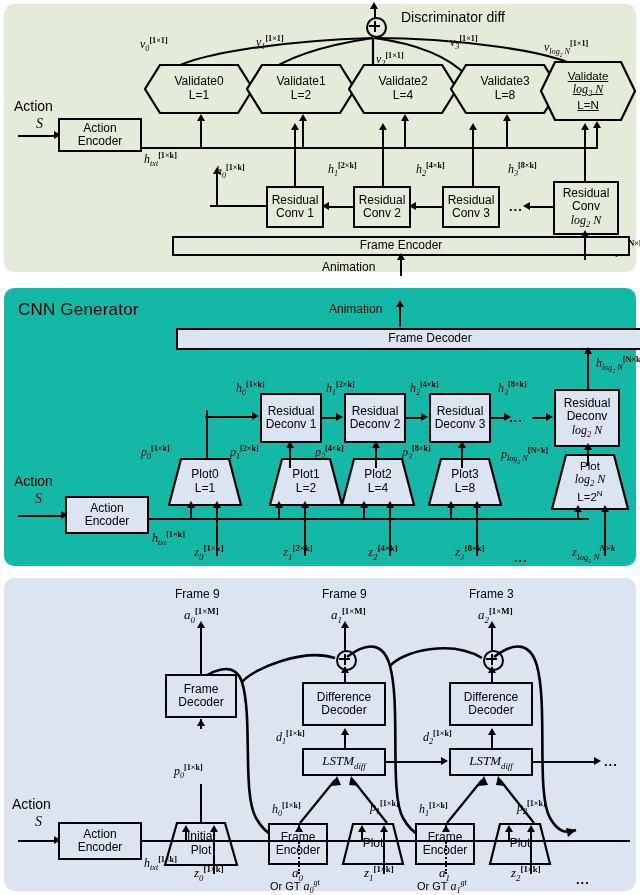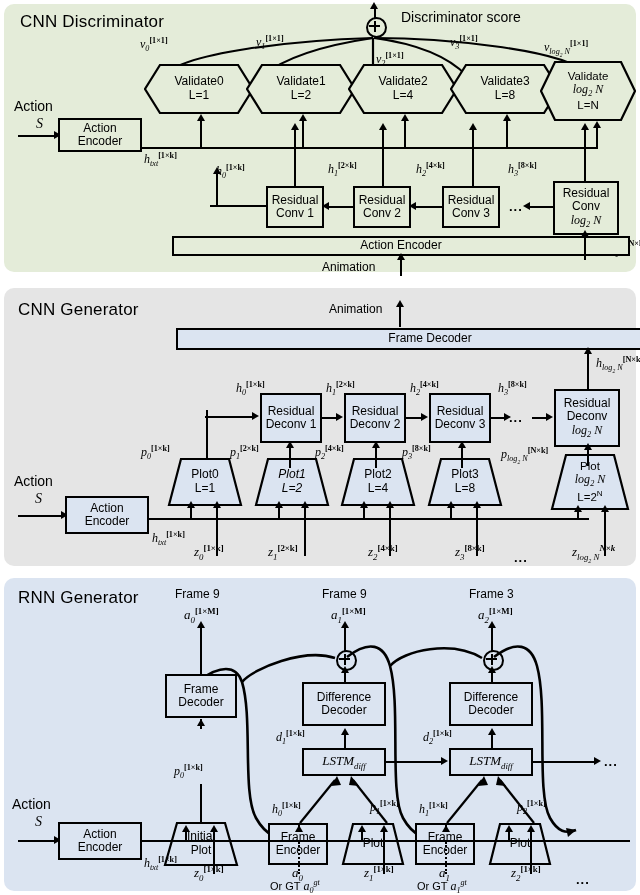--- a/index.html
+++ b/index.html
@@ -3,21 +3,21 @@
 <meta charset="utf-8">
 <style>
   html,body{margin:0;padding:0;background:#ffffff;}
   body{
     font-family:"Liberation Sans","DejaVu Sans",sans-serif;
     width:640px;height:895px;position:relative;overflow:hidden;
     color:#000;
   }
   .panel{position:absolute;border-radius:10px;}
   #panel-disc{left:4px;top:4px;width:632px;height:268px;background:#e4ecd9;}
-  #panel-cnng{left:4px;top:288px;width:632px;height:278px;background:#e5e5e5;}
+  #panel-cnng{left:4px;top:288px;width:632px;height:278px;background:#14b8a6;}
   #panel-rnng{left:4px;top:578px;width:632px;height:313px;background:#dbe4f1;}
   .ptitle{position:absolute;font-size:17px;font-weight:400;letter-spacing:.2px;}
   .lbl{position:absolute;font-size:12px;white-space:nowrap;}
   .lbl.big{font-size:14px;}
   .mth{position:absolute;font-family:"Liberation Serif","DejaVu Serif",serif;
        font-style:italic;white-space:nowrap;font-size:12px;line-height:1;}
   .mth sub{font-style:italic;font-size:.68em;}
   .mth sup{font-style:normal;font-size:.68em;font-weight:bold;}
   .mth .up{font-style:normal;}
   
@@ -48,23 +48,22 @@
   .dotline{position:absolute;width:0;border-left:2px dotted #000;}
   .plus{position:absolute;border:2px solid #000;border-radius:50%;background:inherit;}
   .plus:before,.plus:after{content:"";position:absolute;background:#000;}
   svg.curves{position:absolute;left:0;top:0;overflow:visible;pointer-events:none;}
 </style>
 </head>
 <body>
 
 <div class="panel" id="panel-disc">
 
-  <div class="ptitle" style="left:16px;top:8px;">CNN Discriminator</div>
-
-  <div class="lbl big" style="left:397px;top:5px;">Discriminator score</div>
+
+  <div class="lbl big" style="left:397px;top:5px;">Discriminator diff</div>
 
   <div class="plus" style="left:362px;top:13px;width:17px;height:17px;background:#e4ecd9;"></div>
   <div class="ln hl" style="left:365px;top:21px;width:11px;"></div>
   <div class="ln vl" style="left:369.5px;top:17px;height:11px;"></div>
 
   <div class="ln vl" style="left:369.5px;top:2px;height:12px;"></div>
   <div class="arrU" style="left:366px;top:-2px;"></div>
 
   <svg class="curves" width="632" height="268">
     <g fill="none" stroke="#000" stroke-width="2.2">
@@ -117,21 +116,21 @@
     <svg width="110" height="50">
         <polygon points="16,1 94,1 109,25 94,49 16,49 1,25" fill="#e4ecd9" stroke="#000" stroke-width="2.2"></polygon>
       </svg>
     <div class="t"><span>Validate3</span><br>
       <span>L=8</span></div>
   </div>
   <div class="hex" style="left:536px;top:57px;width:96px;height:60px;">
     <svg width="96" height="60">
         <polygon points="15,1 81,1 95,30 81,59 15,59 1,30" fill="#e4ecd9" stroke="#000" stroke-width="2.2"></polygon>
       </svg>
-    <div class="t" style="font-size:11.5px;">Validate<br><span class="mth" style="position:static;font-size:12px;">log<sub>2</sub> N</span><br>
+    <div class="t" style="font-size:11.5px;text-decoration:underline;">Validate<br><span class="mth" style="position:static;font-size:12px;">log<sub>2</sub> N</span><br>
       <span>L=N</span></div>
   </div>
 
   <div class="lbl big" style="left:10px;top:94px;">Action</div>
   <div class="mth" style="left:32px;top:113px;font-size:14px;">S</div>
   <div class="ln hl" style="left:14px;top:131px;width:38px;"></div>
   <div class="arrR" style="left:50px;top:127px;"></div>
   <div class="box g" style="left:54px;top:114px;width:84px;height:34px;">
     <div>Action<br>Encoder</div>
   </div>
@@ -185,21 +184,21 @@
   <div class="ln vl" style="left:580px;top:124px;height:54px;"></div>
     <div class="arrU" style="left:576.5px;top:119px;"></div>
 
   <div class="mth" style="left:212px;top:160px;">h<sub>0</sub><sup>[1×k]</sup></div>
   <div class="mth" style="left:324px;top:158px;">h<sub>1</sub><sup>[2×k]</sup></div>
   <div class="mth" style="left:412px;top:158px;">h<sub>2</sub><sup>[4×k]</sup></div>
   <div class="mth" style="left:504px;top:158px;">h<sub>3</sub><sup>[8×k]</sup></div>
   <div class="mth" style="left:595px;top:236px;">h<sub>log<sub>2</sub> N</sub><sup>[N×k]</sup></div>
 
   <div class="box g" style="left:168px;top:232px;width:458px;height:20px;">
-    <div>Action Encoder</div>
+    <div>Frame Encoder</div>
   </div>
   <div class="ln vl" style="left:580px;top:231px;height:25px;"></div>
     <div class="arrU" style="left:576.5px;top:226px;"></div>
   <div class="lbl" style="left:318px;top:256px;">Animation</div>
   <div class="ln vl" style="left:396px;top:254px;height:18px;"></div>
     <div class="arrU" style="left:392.5px;top:249px;"></div>
 </div>
 
 <div class="panel" id="panel-cnng">
 
@@ -249,21 +248,21 @@
   <div class="mth" style="left:406px;top:93px;">h<sub>2</sub><sup>[4×k]</sup></div>
   <div class="mth" style="left:494px;top:93px;">h<sub>3</sub><sup>[8×k]</sup></div>
 
   <div class="trap" style="left:163px;top:170px;width:76px;height:48px;">
     <svg width="76" height="48">
         <polygon points="14,1 62,1 74,47 2,47" fill="#dbe4f1" stroke="#000" stroke-width="2.2"></polygon>
       </svg>
     <div class="t"><span>Plot0</span><br>
       <span>L=1</span></div>
   </div>
-  <div class="trap" style="left:250px;top:170px;width:76px;height:48px;font-style:italic;">
+  <div class="trap" style="left:264px;top:170px;width:76px;height:48px;">
     <svg width="76" height="48">
         <polygon points="14,1 62,1 74,47 2,47" fill="#dbe4f1" stroke="#000" stroke-width="2.2"></polygon>
       </svg>
     <div class="t"><span>Plot1</span><br>
       <span>L=2</span></div>
   </div>
   <div class="trap" style="left:336px;top:170px;width:76px;height:48px;">
     <svg width="76" height="48">
         <polygon points="14,1 62,1 74,47 2,47" fill="#dbe4f1" stroke="#000" stroke-width="2.2"></polygon>
       </svg>
@@ -326,30 +325,29 @@
   <div class="ln vl" style="left:300px;top:218px;height:50px;"></div>
     <div class="arrU" style="left:296.5px;top:213px;"></div>
   <div class="ln vl" style="left:385px;top:218px;height:50px;"></div>
     <div class="arrU" style="left:381.5px;top:213px;"></div>
   <div class="ln vl" style="left:472px;top:218px;height:50px;"></div>
     <div class="arrU" style="left:468.5px;top:213px;"></div>
   <div class="ln vl" style="left:600px;top:222px;height:46px;"></div>
     <div class="arrU" style="left:596.5px;top:217px;"></div>
 
   <div class="mth" style="left:190px;top:256px;font-size:13px;">z<sub>0</sub><sup>[1×k]</sup></div>
-  <div class="mth" style="left:264px;top:256px;font-size:13px;text-align:right;">z<sub>1</sub><sup>[2×k]</sup></div>
+  <div class="mth" style="left:279px;top:256px;font-size:13px;text-align:right;">z<sub>1</sub><sup>[2×k]</sup></div>
   <div class="mth" style="left:364px;top:256px;font-size:13px;">z<sub>2</sub><sup>[4×k]</sup></div>
   <div class="mth" style="left:451px;top:256px;font-size:13px;">z<sub>3</sub><sup>[8×k]</sup></div>
   <div class="dots" style="left:510px;top:262px;">...</div>
   <div class="mth" style="left:568px;top:256px;font-size:13px;">z<sub>log<sub>2</sub> N</sub><sup style="font-style:italic">N×k</sup></div>
 </div>
 
 <div class="panel" id="panel-rnng">
 
-  <div class="ptitle" style="left:14px;top:10px;">RNN Generator</div>
 
   <div class="lbl" style="left:171px;top:9px;">Frame 9</div>
   <div class="lbl" style="left:318px;top:9px;">Frame 9</div>
   <div class="lbl" style="left:465px;top:9px;">Frame 3</div>
 
   <div class="mth" style="left:180px;top:29px;font-size:13px;">a<sub>0</sub><sup>[1×M]</sup></div>
   <div class="mth" style="left:327px;top:29px;font-size:13px;">a<sub>1</sub><sup>[1×M]</sup></div>
   <div class="mth" style="left:474px;top:29px;font-size:13px;">a<sub>2</sub><sup>[1×M]</sup></div>
 
   <div class="ln vl" style="left:196px;top:48px;height:48px;"></div>

